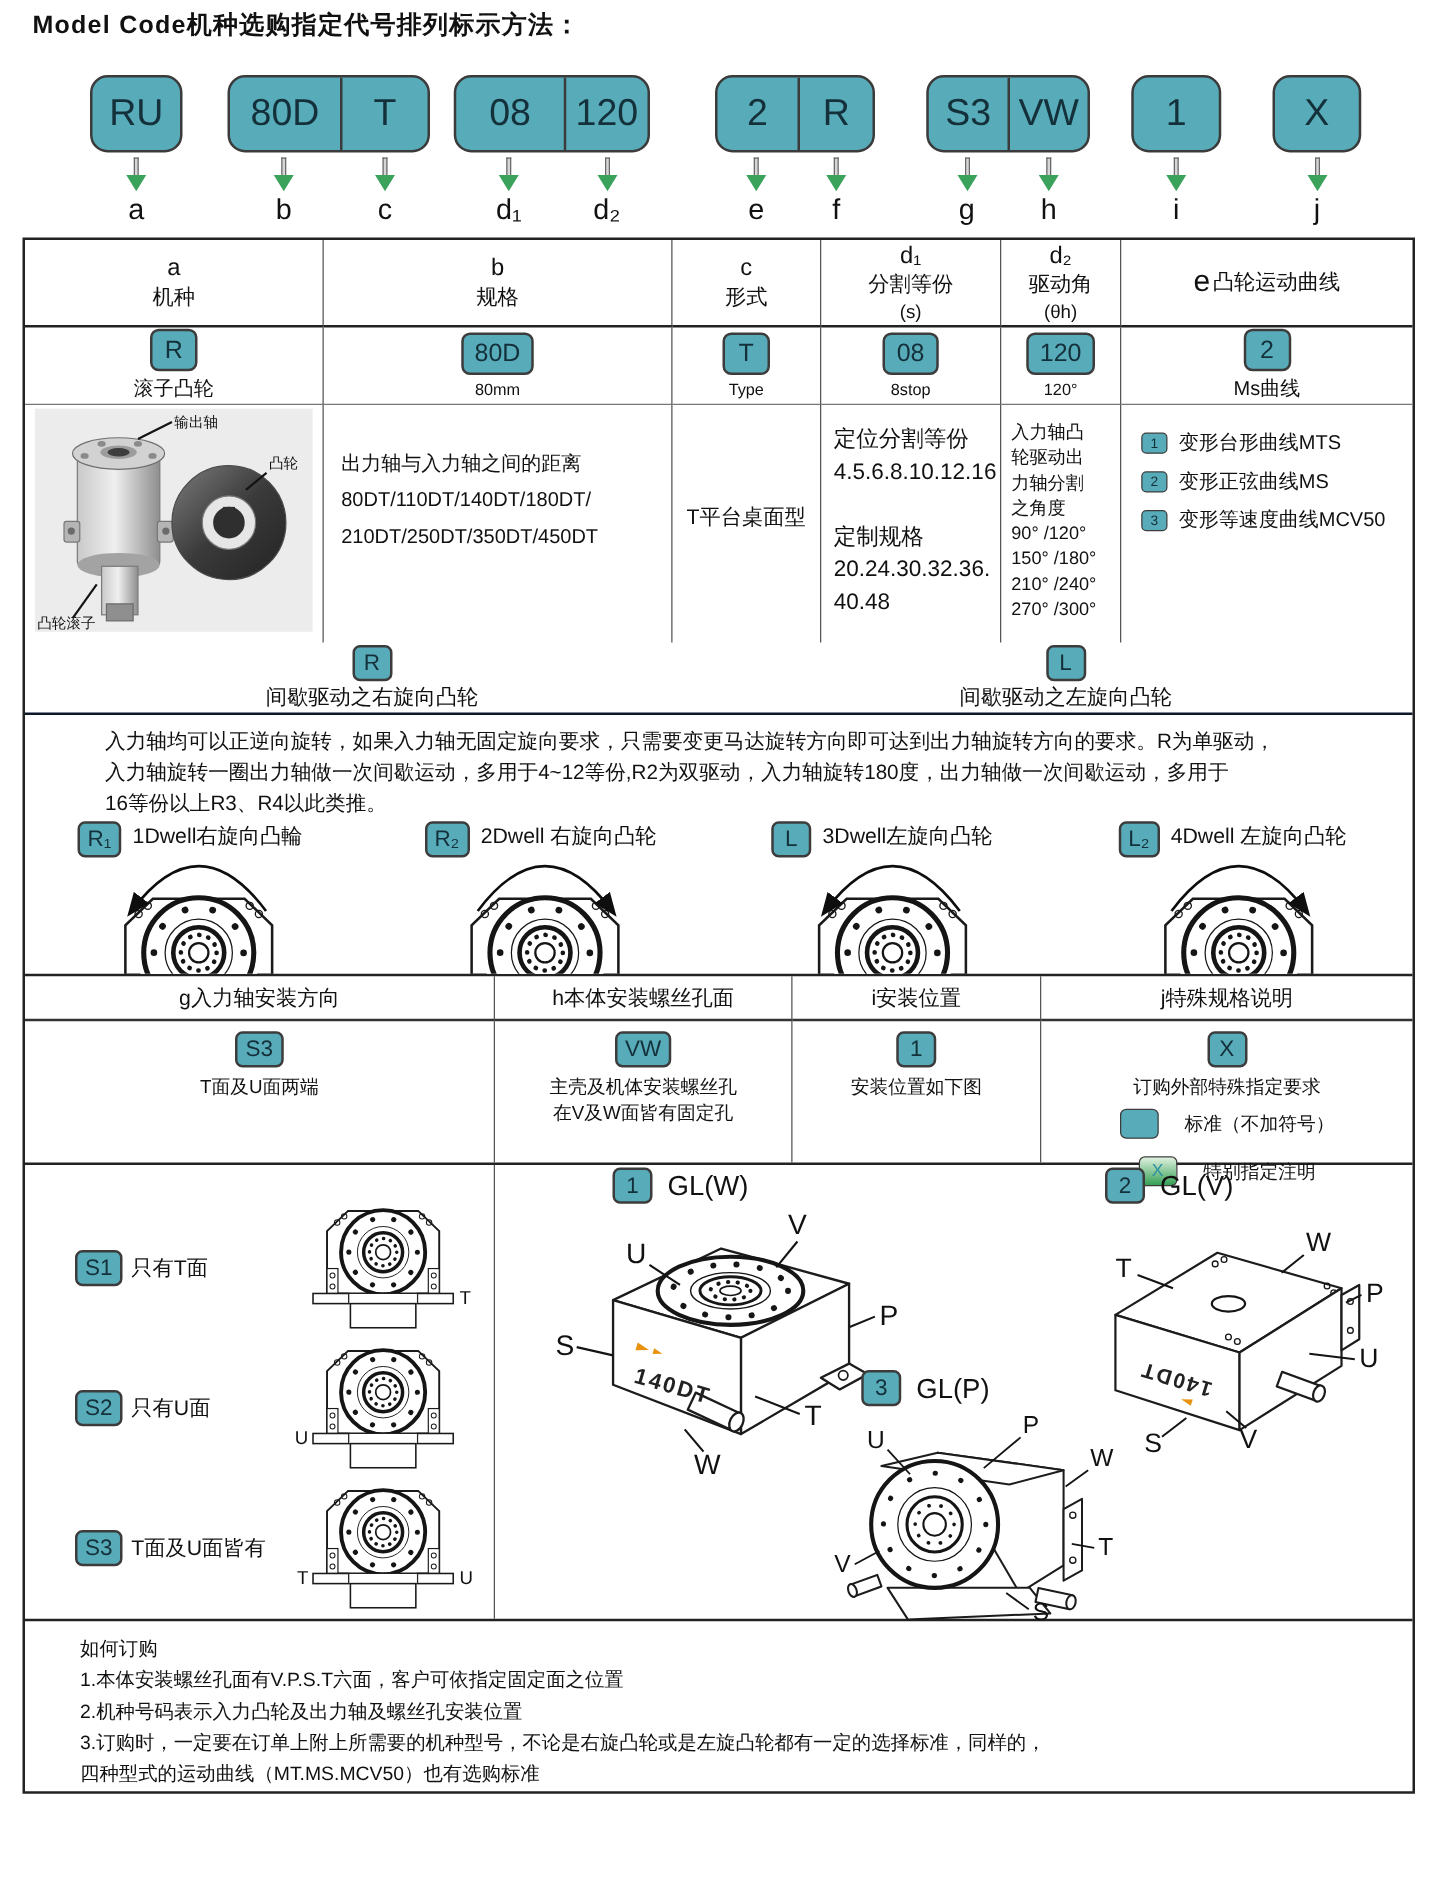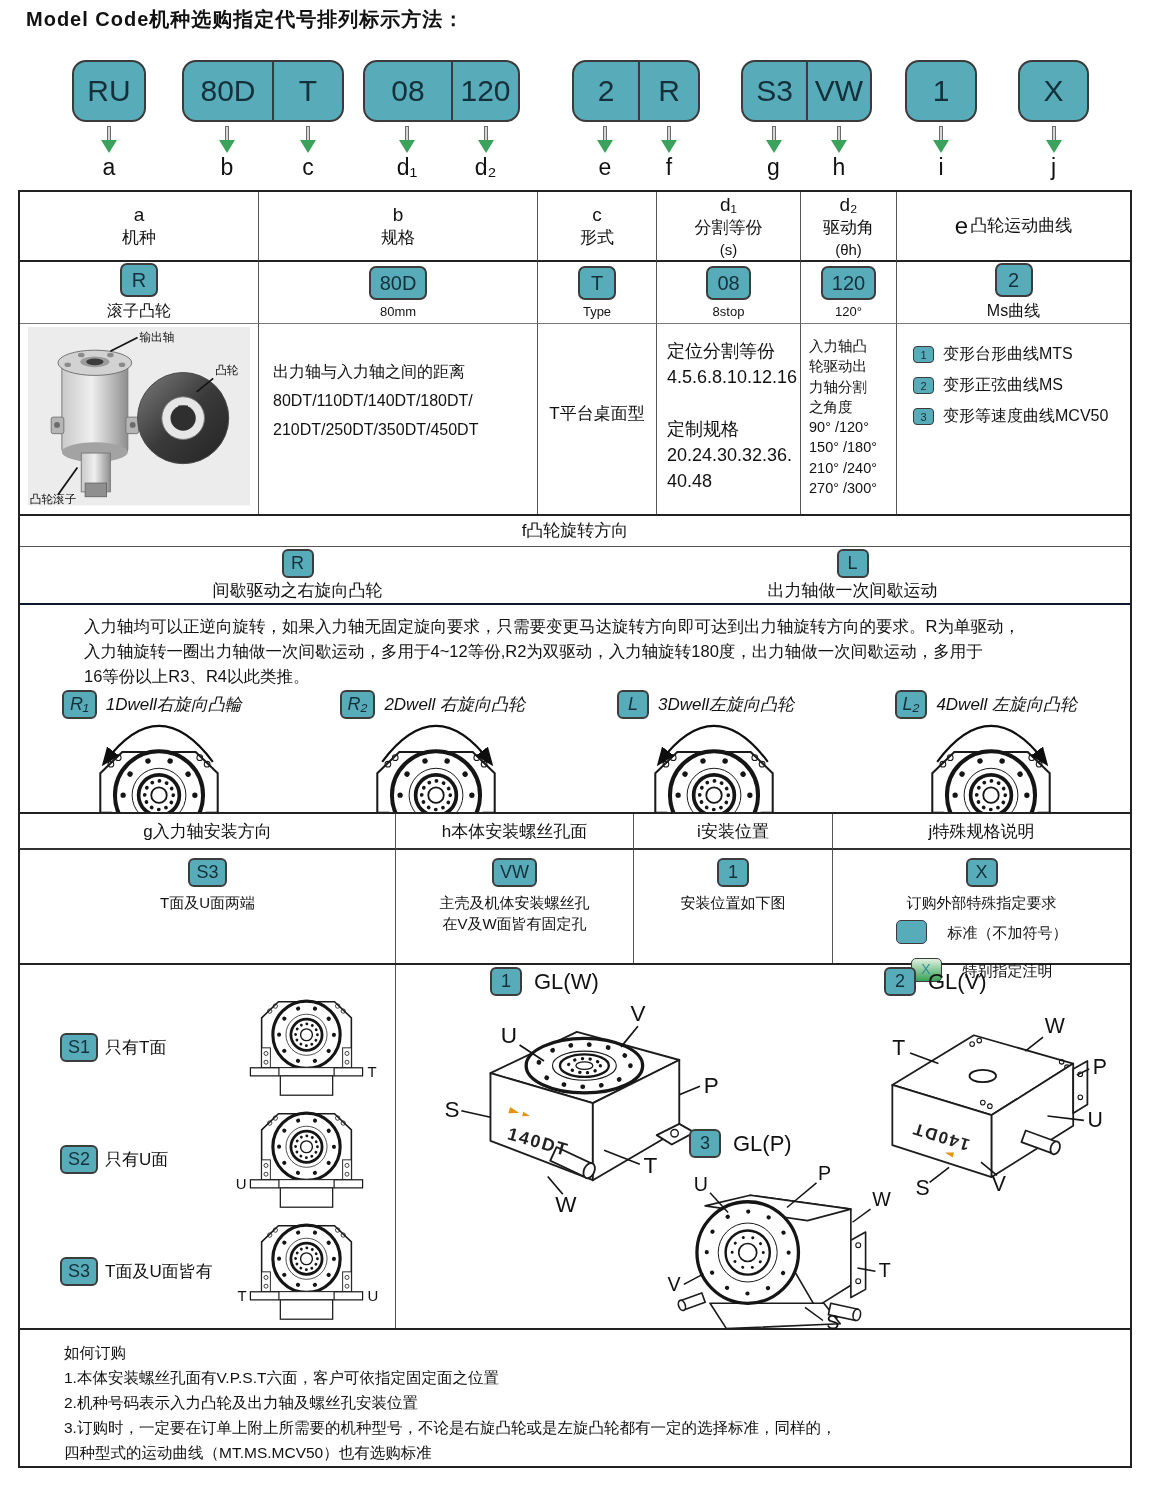--- a/index.html
+++ b/index.html
@@ -54,21 +54,21 @@
 
   .f-head { height:33px; line-height:29px; text-align:center; font-size:17px; border-top:2px solid #222; border-bottom:1px solid #555; }
   .rl-row { height:56px; display:flex; }
   .rl-half { width:50%; display:flex; flex-direction:column; align-items:center; justify-content:center; gap:1px; }
   .rl-cap { font-size:17px; }
 
   .para-block { border-top:2px solid #0f172a; height:209px; overflow:hidden; }
   .para-text { padding:9px 14px 0 64px; font-size:16.5px; line-height:1.5; }
   .fdiags { display:flex; margin-top:2px; }
   .fdiag { width:278px; }
-  .fdiag-head { display:flex; align-items:center; gap:9px; margin-left:42px; font-size:17px;font-style:italic; }
+  .fdiag-head { display:flex; align-items:flex-start; gap:9px; margin-left:42px; font-size:17px; }
   .fdiag-svg { display:block; width:212px; margin:2px auto 0; }
 
   .ghij { display:grid; grid-template-columns:376px 238px 199px auto; border-top:2px solid #222; }
   .g-h { height:36px; border-right:1px solid #555; border-bottom:2px solid #333; display:flex; align-items:center; justify-content:center; font-size:17px; }
   .g-c { height:113px; border-right:1px solid #555; display:flex; flex-direction:column; align-items:center; padding-top:8px; gap:5px; font-size:15px; text-align:center; line-height:1.4; }
   .ghij .last { border-right:none; }
   .opt-row { display:flex; align-items:center; gap:21px; font-size:15px; }
   .opt-1 { margin-top:2px; }
   .opt-2 { margin-top:9px; }
 
@@ -394,29 +394,28 @@
             <span class="badge bg-sm">2</span>
             <span>变形正弦曲线MS</span>
           </div>
         <div class="e-row">
             <span class="badge bg-sm">3</span>
             <span>变形等速度曲线MCV50</span>
           </div>
       </div>
     </div>
 
-    <div class="f-head">f凸轮旋转方向</div>
     <div class="rl-row">
       <div class="rl-half">
         <span class="badge bg-md">R</span>
         <span class="rl-cap">间歇驱动之右旋向凸轮</span>
       </div>
       <div class="rl-half">
         <span class="badge bg-md">L</span>
-        <span class="rl-cap">出力轴做一次间歇运动</span>
+        <span class="rl-cap">间歇驱动之左旋向凸轮</span>
       </div>
     </div>
 
     <div class="para-block">
       <div class="para-text pre">入力轴均可以正逆向旋转，如果入力轴无固定旋向要求，只需要变更马达旋转方向即可达到出力轴旋转方向的要求。R为单驱动，
 入力轴旋转一圈出力轴做一次间歇运动，多用于4~12等份,R2为双驱动，入力轴旋转180度，出力轴做一次间歇运动，多用于
 16等份以上R3、R4以此类推。</div>
       <div class="fdiags">
         <div class="fdiag">
           <div class="fdiag-head">

